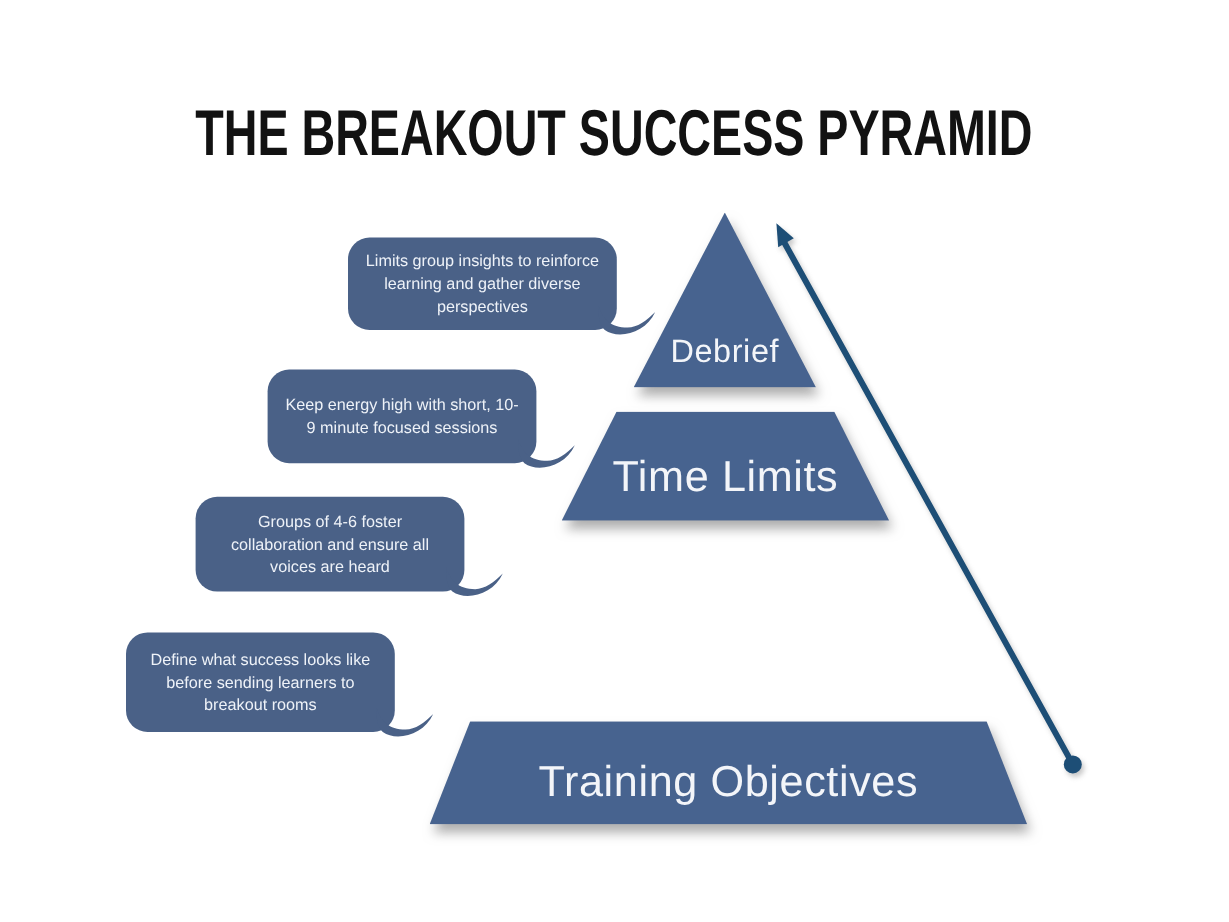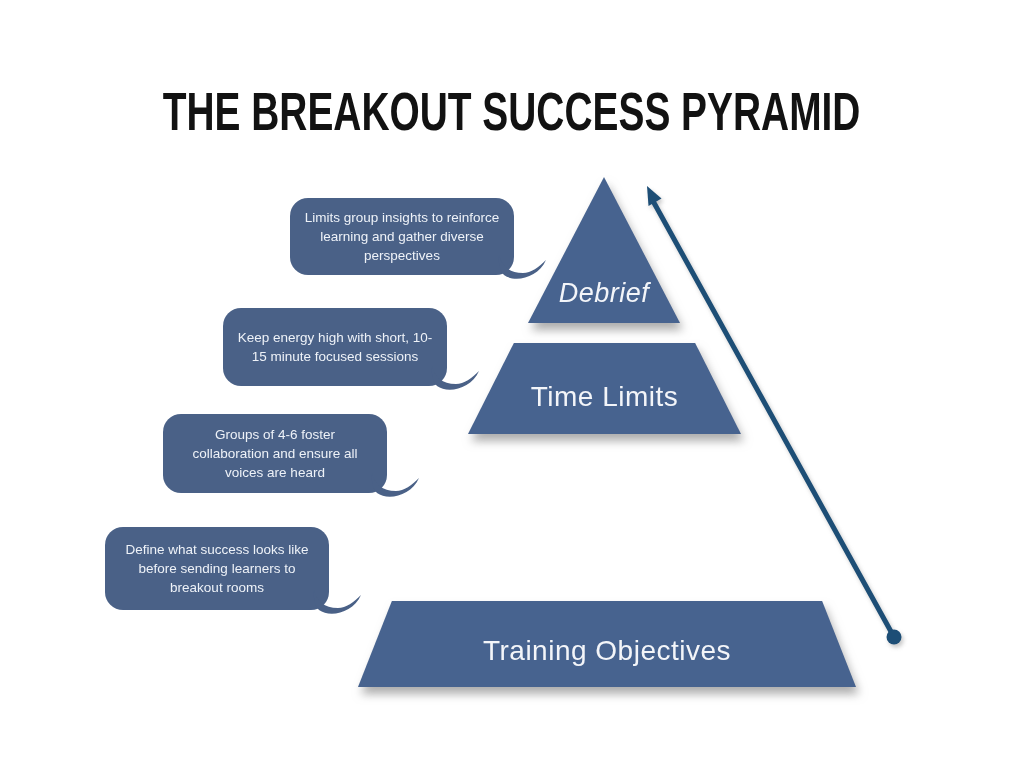--- a/index.html
+++ b/index.html
@@ -40,21 +40,21 @@
   }
   .lvl {
     width: 100%; height: 100%;
     background: var(--primary, #47638f);
     display: flex;
     align-items: center;
     justify-content: center;
   }
   .lvl-label {
     color: var(--level_text, #f3f5f9);
-    font-size: 28px;
+    font-size: 36px;
     font-weight: 400;
     letter-spacing: 0.5px;
     white-space: nowrap;
   }
   .lvl1 { clip-path: polygon(50% 0%, 100% 100%, 0% 100%); }
   .lvl1 .lvl-label { position: absolute; left: 0; right: 0; bottom: 14px; text-align: center; font-size: 27px; }
   .lvl2 { clip-path: polygon(16.8% 0%, 83.2% 0%, 100% 100%, 0% 100%); padding-top: 16px; box-sizing: border-box; }
   .lvl3 { clip-path: polygon(11.4% 0%, 88.6% 0%, 100% 100%, 0% 100%); padding-top: 16px; box-sizing: border-box; }
   .lvl4 { clip-path: polygon(6.8% 0%, 93.2% 0%, 100% 100%, 0% 100%); padding-top: 14px; box-sizing: border-box; margin-top: 39px; }
 
@@ -99,21 +99,21 @@
 <div class="canvas">
 
   <h1 class="title"><span class="title-inner">THE BREAKOUT SUCCESS PYRAMID</span></h1>
 
   <svg class="arrow-svg" width="1024" height="768" viewBox="0 0 1024 768" aria-hidden="true">
     <line x1="894" y1="637" x2="653" y2="201"></line>
     <polygon points="647,186 661.5,198.5 648.5,206"></polygon>
     <circle cx="894" cy="637" r="7.5"></circle>
   </svg>
 
-  <div class="lvl-wrap" style="left:528px; top:177px; width:152px; height:146px;font-style:italic;">
+  <div class="lvl-wrap" style="left:528px; top:177px; width:152px; height:146px;">
     <div class="lvl lvl1">
       <span class="lvl-label">Debrief</span>
     </div>
   </div>
 
   <div class="lvl-wrap" style="left:468px; top:343px; width:273px; height:91px;">
     <div class="lvl lvl2">
       <span class="lvl-label">Time Limits</span>
     </div>
   </div>
@@ -126,21 +126,21 @@
   </div>
 
   <div class="callout" style="left:290px; top:198px; width:224px; height:77px;">
     <span class="callout-text">Limits group insights to reinforce learning and gather diverse perspectives</span>
     <svg class="tail" viewBox="0 0 54 27" aria-hidden="true">
       <path d="M6 0 C9 11 16 18 30 18 C38 18 46 12 53 5 C45 23 22 28 11 20 C7 16 5 8 6 0 Z"></path>
     </svg>
   </div>
 
   <div class="callout" style="left:223px; top:308px; width:224px; height:78px;">
-    <span class="callout-text">Keep energy high with short, 10-15 minute focused sessions</span>
+    <span class="callout-text">Keep energy high with short, 10-9 minute focused sessions</span>
     <svg class="tail" viewBox="0 0 54 27" aria-hidden="true">
       <path d="M6 0 C9 11 16 18 30 18 C38 18 46 12 53 5 C45 23 22 28 11 20 C7 16 5 8 6 0 Z"></path>
     </svg>
   </div>
 
   <div class="callout" style="left:163px; top:414px; width:224px; height:79px;">
     <span class="callout-text">Groups of 4-6 foster collaboration and ensure all voices are heard</span>
     <svg class="tail" viewBox="0 0 54 27" aria-hidden="true">
       <path d="M6 0 C9 11 16 18 30 18 C38 18 46 12 53 5 C45 23 22 28 11 20 C7 16 5 8 6 0 Z"></path>
     </svg>

